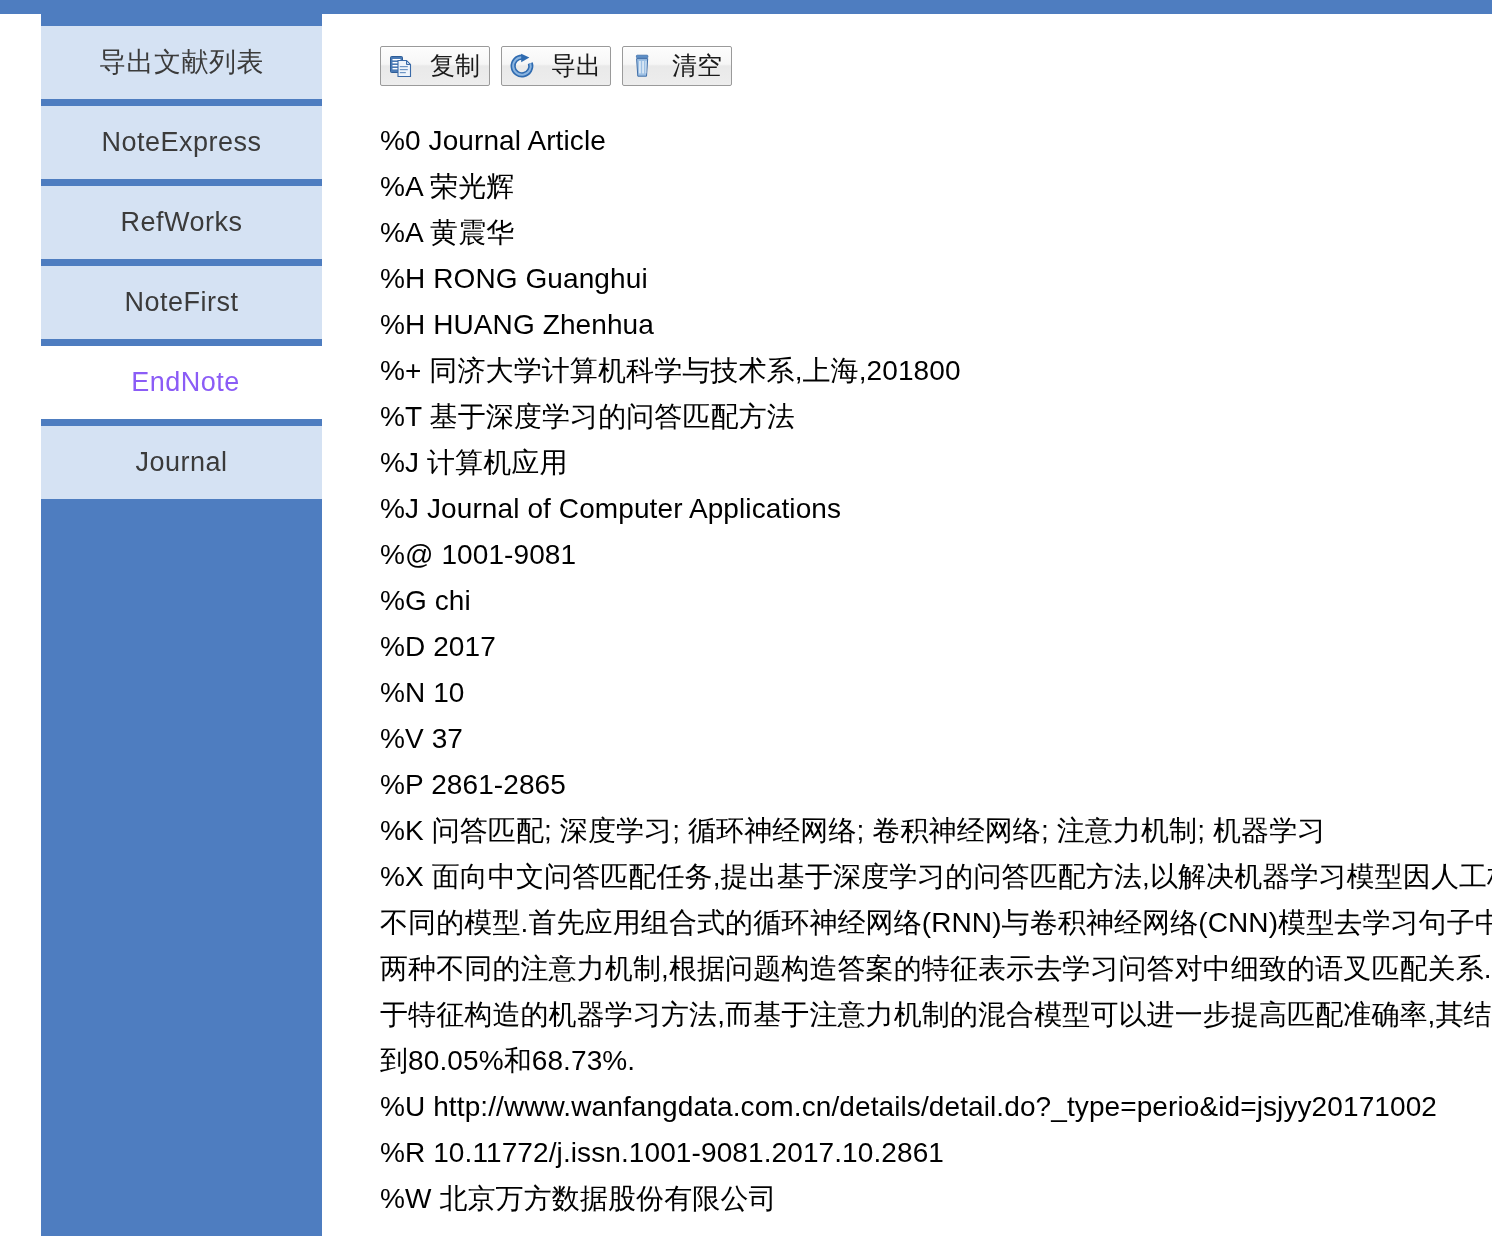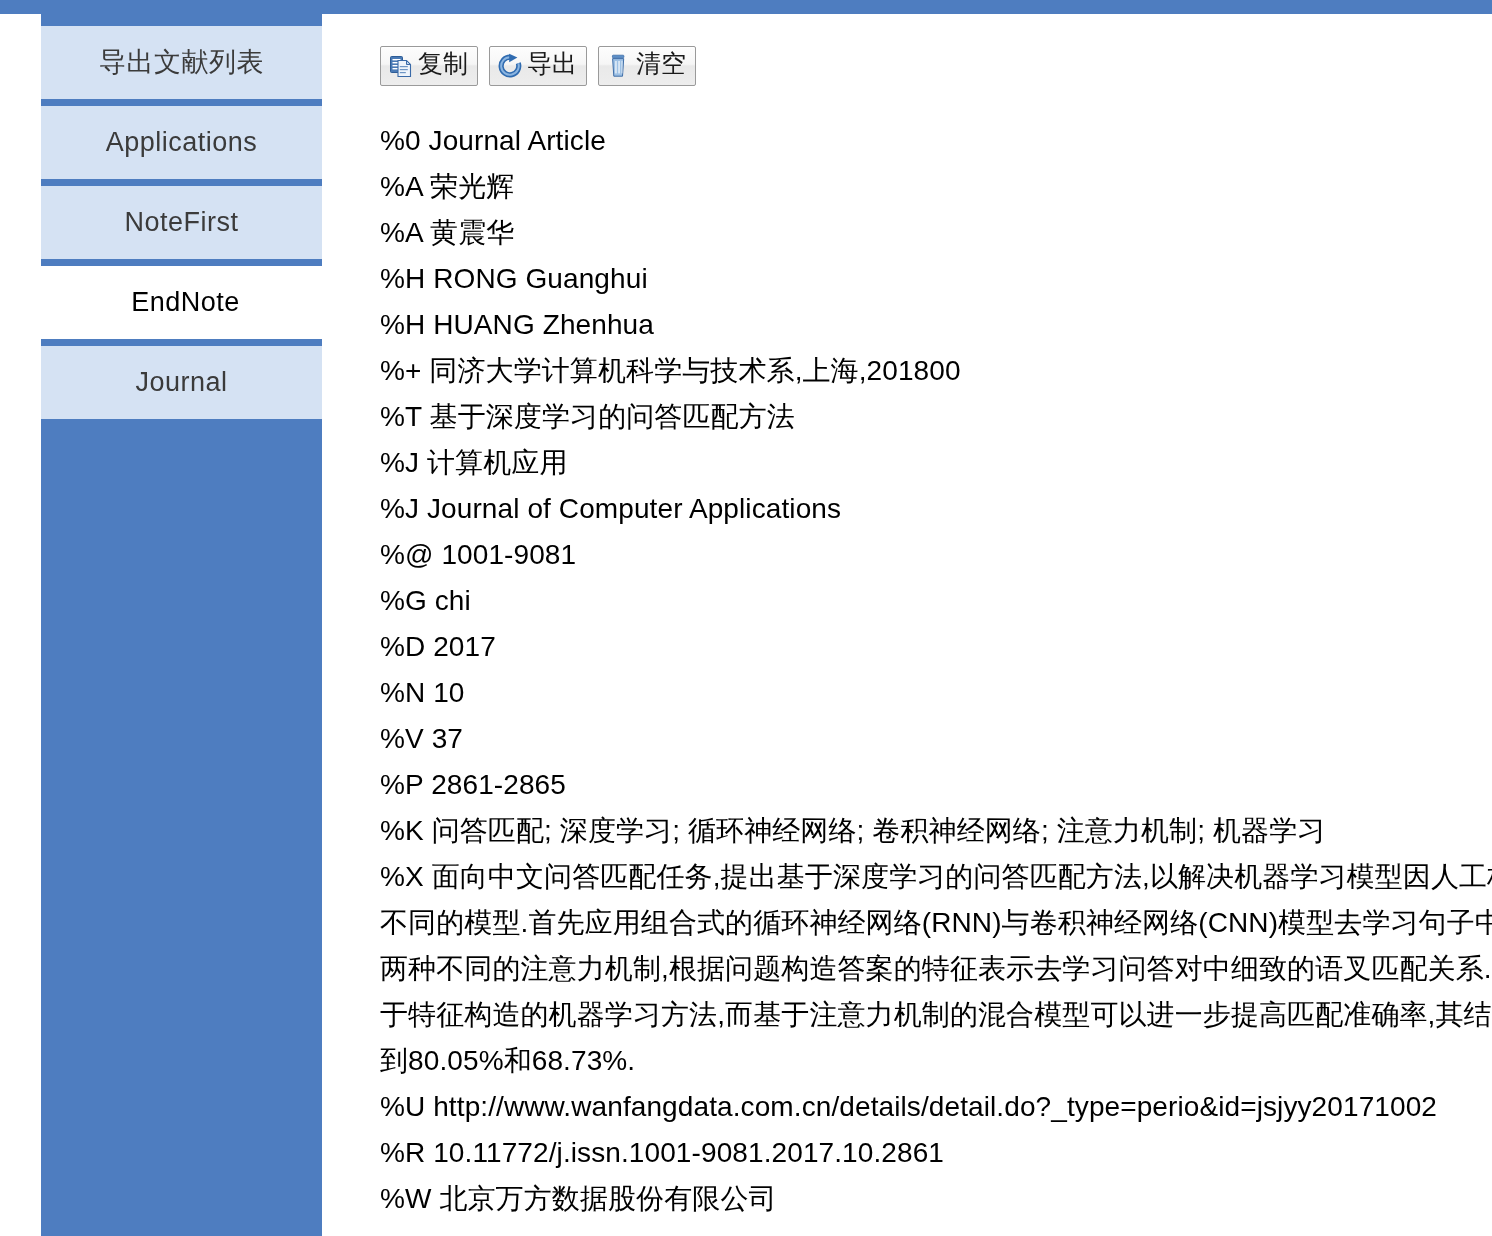--- a/index.html
+++ b/index.html
@@ -52,21 +52,21 @@
     line-height: 73px;
     text-align: center;
     letter-spacing: 0.5px;
     box-sizing: border-box;
     width: 281px;
     cursor: pointer;
     white-space: nowrap;
   }
   .side-item.active {
     background: #ffffff;
-    color: #000000;
+    color: #8b5cf6;
     width: 289px;
     z-index: 4;
   }
 
   
   #content {
     position: absolute;
     left: 322px;
     top: 14px;
     width: 1170px;
@@ -79,31 +79,30 @@
   #toolbar {
     position: absolute;
     left: 58px;
     top: 32px;
     display: flex;
     gap: 11px;
   }
   .tb-btn {
     display: flex;
     align-items: center;
-    gap: 4px;
+    gap: 16px;
     height: 40px;
     padding: 0 9px 0 7px;
     border: 1px solid #9a9a9a;
     border-radius: 2px;
     background: linear-gradient(to bottom, #fdfdfd 0%, #f6f6f6 45%, #e9e9e9 50%, #ededed 100%);
     box-shadow: inset 0 1px 0 #ffffff;
     box-sizing: border-box;
     cursor: pointer;
     white-space: nowrap;
-    font-family: Liberation Mono, monospace;
   }
   .tb-btn .tb-label {
     font-size: 25px;
     color: #1b1b1b;
     line-height: 1;
     position: relative;
     top: -1px;
   }
   .tb-icon {
     width: 26px;
@@ -128,21 +127,22 @@
   }
 </style>
 </head>
 <body>
 
 <div id="top-band"></div>
 
 <div id="sidebar">
   <div id="sidebar-list">
       <div class="side-item">导出文献列表</div>
-      <div class="side-item">Applications</div>
+      <div class="side-item">NoteExpress</div>
+      <div class="side-item">RefWorks</div>
       <div class="side-item">NoteFirst</div>
       <div class="side-item active">EndNote</div>
       <div class="side-item">Journal</div>
     </div>
 </div>
 
 <div id="content">
 
   <div id="toolbar">
       <div class="tb-btn">

